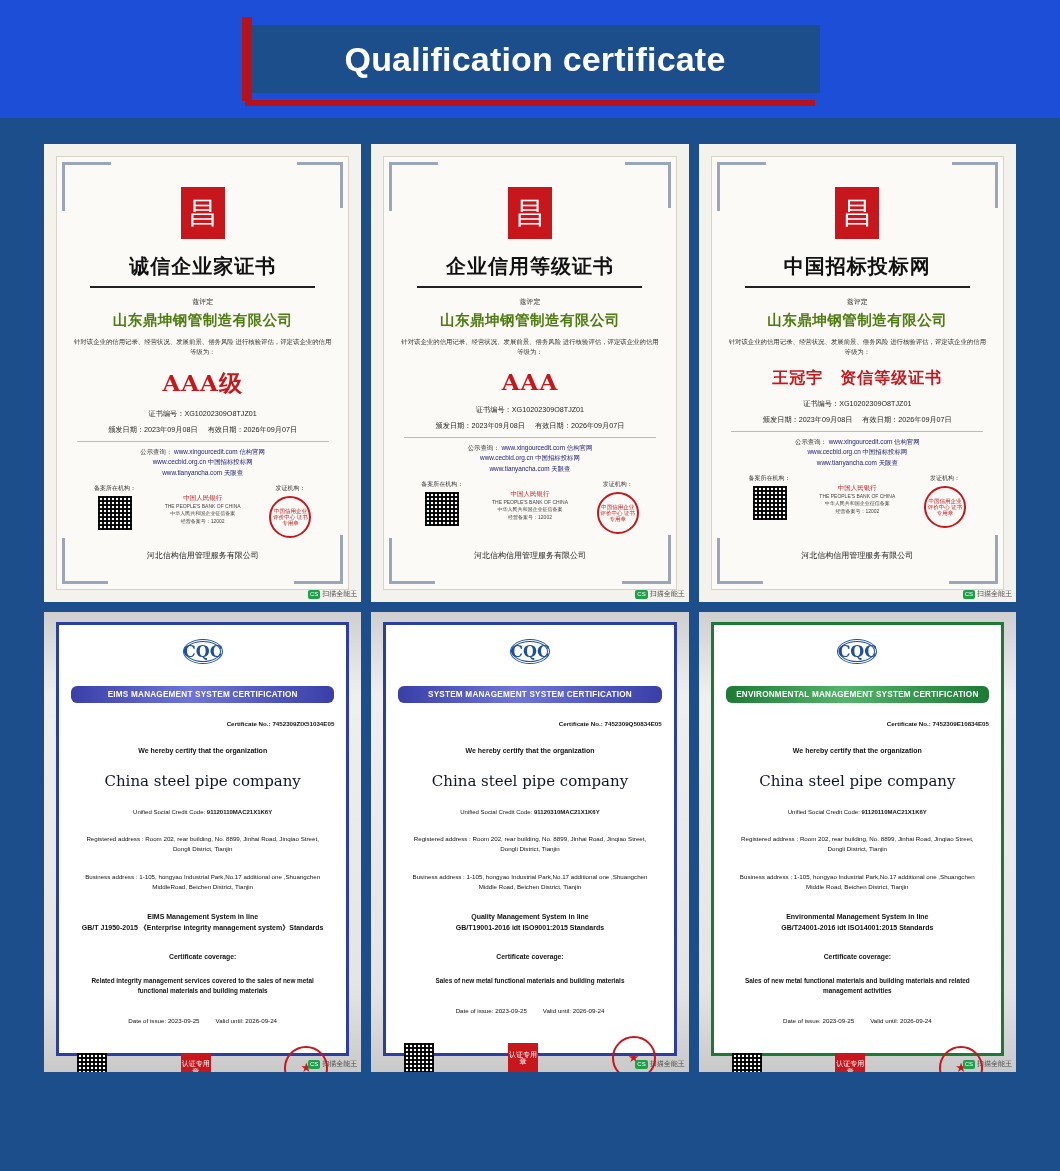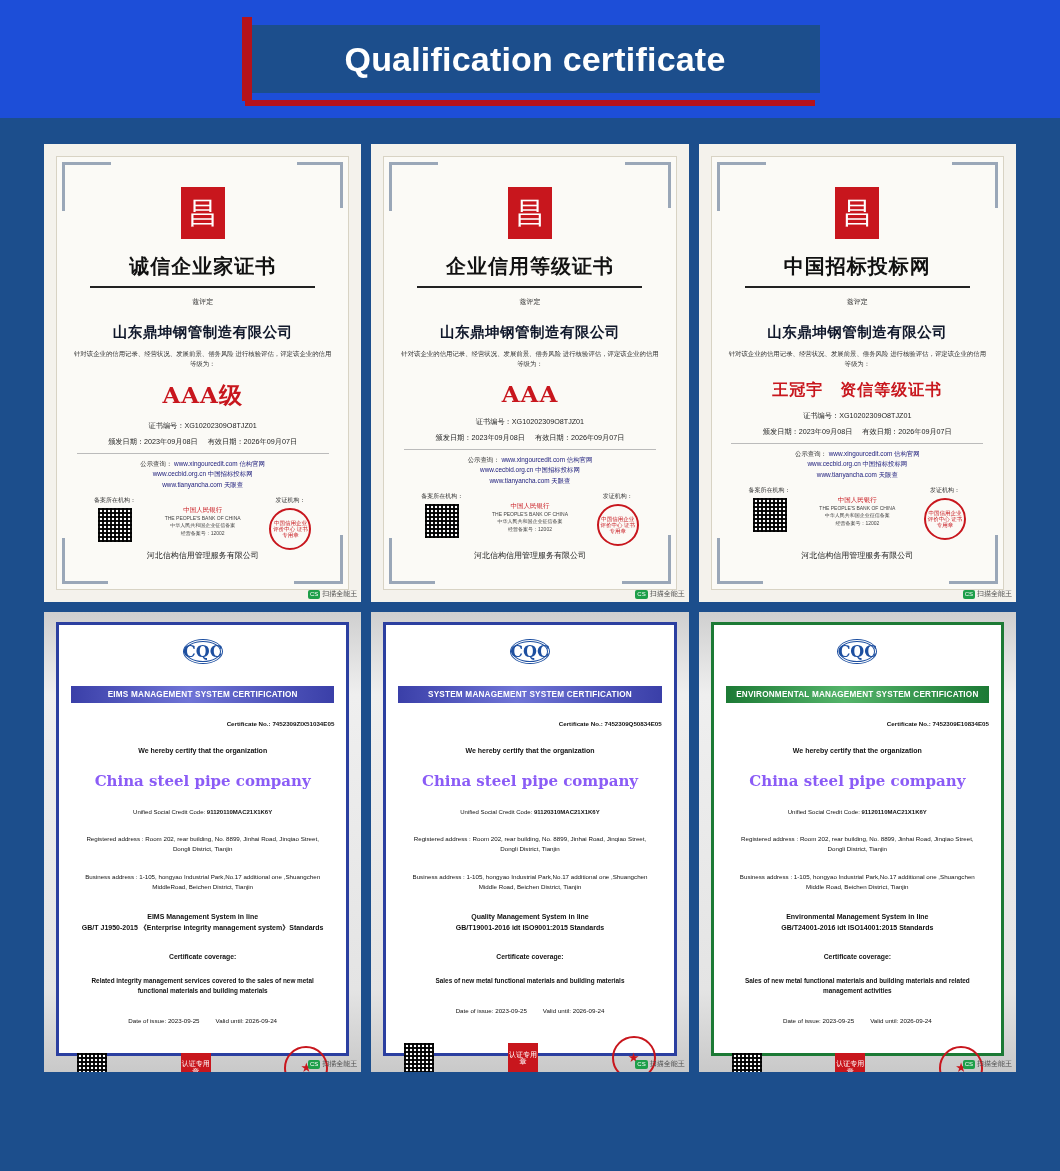--- a/index.html
+++ b/index.html
@@ -117,22 +117,22 @@
     letter-spacing: 1px;
     font-family:"DejaVu Sans", sans-serif;
   }
   .credit-title-rule {
     width: 225px; height:2px; background:#222; margin-top:6px;
   }
   .tiny-label {
     font-size: 7px; color:#333; margin-top: 9px;
   }
   .company {
-    font-size: 14.5px; color:#0f172a; font-weight:bold;
-    margin-top: 16px; letter-spacing:.5px;
+    font-size: 14.5px; color:#4d7c0f; font-weight:bold;
+    margin-top: 4px; letter-spacing:.5px;
     font-family:"DejaVu Serif", serif;
   }
   .desc {
     margin-top: 7px;
     font-size: 6.4px; color:#333; line-height: 1.5; text-align:center;
   }
   .grade {
     margin-top: 12px;
     color:#c8161d; font-weight:bold;
     font-size: 23px;
@@ -207,29 +207,30 @@
     margin-top: 4px;
   }
   .banner {
     margin-top: 10px;
     width: 100%;
     background: linear-gradient(90deg,#3a3fa8,#6f74d6 45%,#3a3fa8);
     color:#fff; font-size: 8.2px; font-weight:bold;
     text-align:center; padding: 4px 0;
     letter-spacing:.2px;
     position:relative;
+    border-radius:6px;
   }
   .banner.green { background: linear-gradient(90deg,#1c7a35,#54b46a 45%,#1c7a35); }
   .iso-certno {
     align-self:flex-end;
     font-size: 6.2px; color:#111; margin-top: 5px; font-weight:bold;
   }
   .iso-lead { margin-top: 8px; font-size: 7px; color:#111; font-weight:bold;}
   .iso-org {
-    margin-top: 6px; font-size: 15px; font-weight:bold; color:#8b5cf6;
+    margin-top: 6px; font-size: 15px; font-weight:normal; color:#0f172a;
     font-family:"DejaVu Serif", serif;
   }
   .iso-code { margin-top: 7px; font-size: 6px; color:#111;}
   .iso-code b { font-weight:bold; }
   .iso-p {
     margin-top: 7px; font-size: 6.2px; color:#111; line-height:1.55; text-align:center;
     width: 95%;
   }
   .iso-std {
     margin-top: 9px; font-size: 7px; color:#111; font-weight:bold; text-align:center; line-height:1.5;

